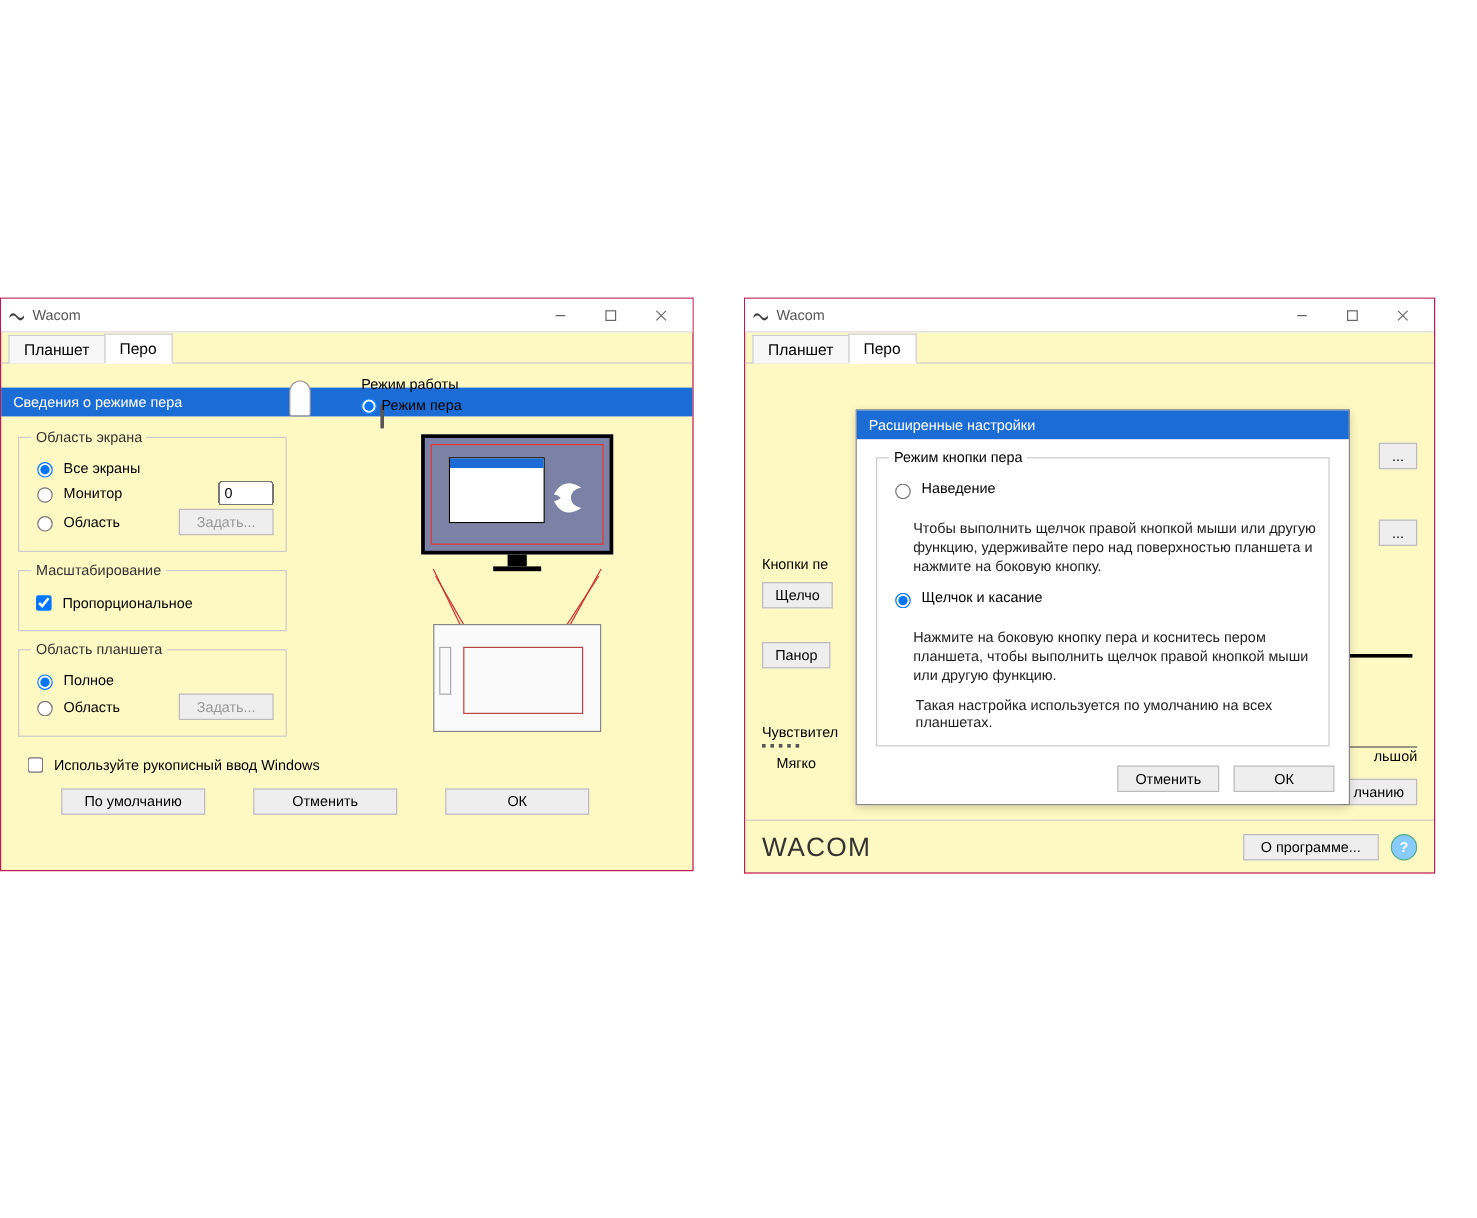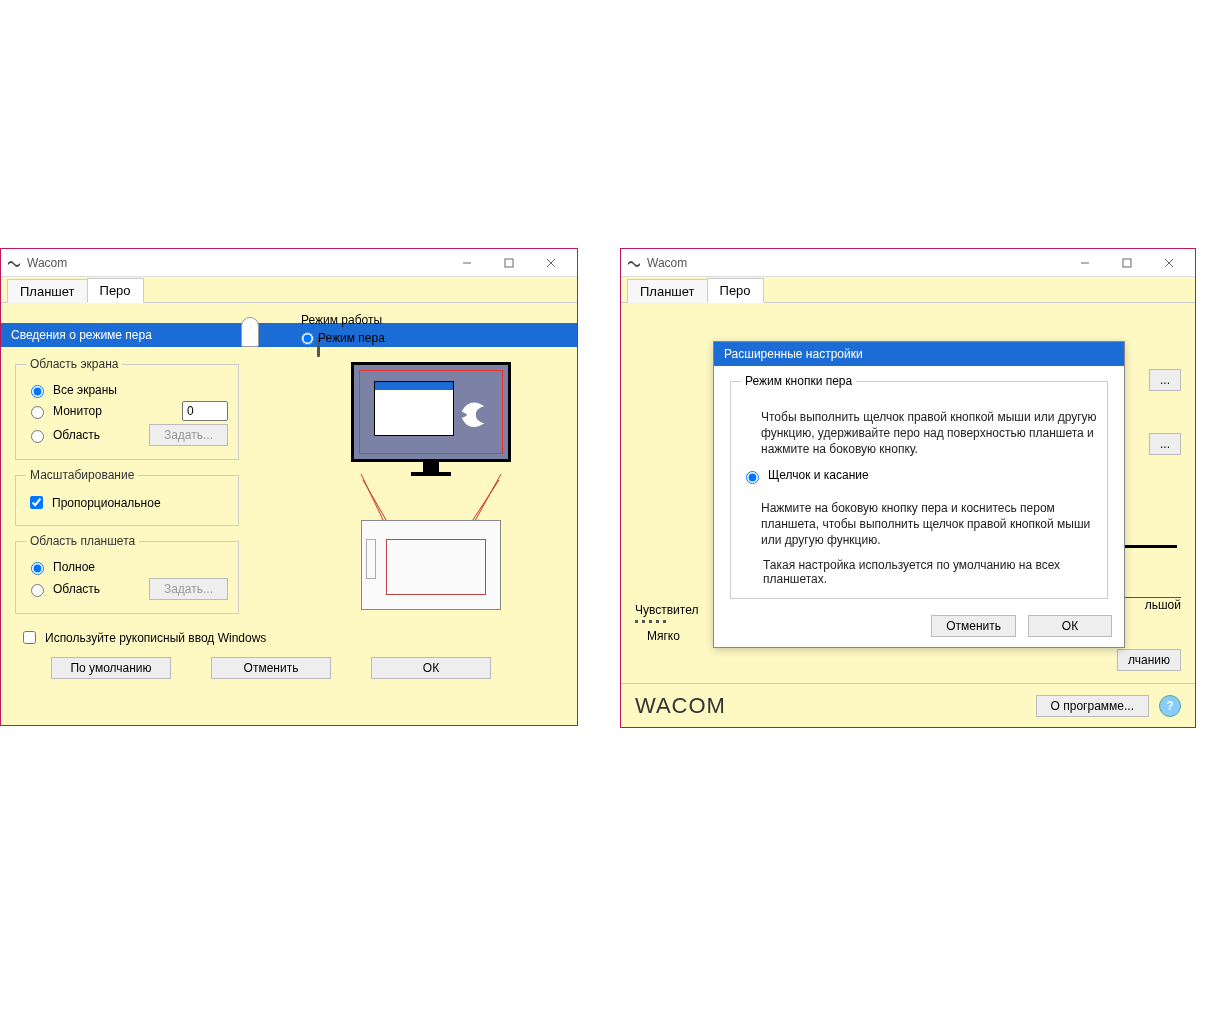--- a/index.html
+++ b/index.html
@@ -349,51 +349,60 @@
     </div>
   </div>
 
   <div class="tabstrip">
     <div class="tab">Планшет</div>
     <div class="tab active">Перо</div>
   </div>
 
   <div class="right-body" style="height:370px;">
 
+    <div style="position:absolute; left:14px; top:160px;">
+      <span class="bg-row-label">Кнопки пе</span>
+      <div class="bg-slot"><span class="bg-btn">Щелчо</span></div>
+      <div class="bg-slot" style="margin-top:28px;"><span class="bg-btn">Панор</span></div>
+    </div>
     <div style="position:absolute; left:14px; top:300px;">
       <span class="bg-row-label">Чувствител</span>
       <div class="dots-row">
         <div class="dot"></div>
             <div class="dot"></div>
             <div class="dot"></div>
             <div class="dot"></div>
             <div class="dot"></div>
       </div>
       <div style="margin-top:6px;margin-left:12px;">Мягко</div>
     </div>
 
     <div style="position:absolute; right:14px; top:66px;"><span class="bg-btn" style="min-width:22px;">...</span></div>
     <div style="position:absolute; right:14px; top:130px;"><span class="bg-btn" style="min-width:22px;">...</span></div>
     <div style="position:absolute; right:14px; top:242px; width:60px;">
       <div class="small-track"></div>
     </div>
-    <div style="position:absolute; right:14px; top:275px; width:66px;">
+    <div style="position:absolute; right:14px; top:300px; width:66px;">
       <div style="border-left:1px solid #555; border-bottom:1px solid #555; height:20px;"></div>
       <div style="text-align:right;">льшой</div>
     </div>
     <div style="position:absolute; right:14px; top:346px;">
       <span class="bg-btn">лчанию</span>
     </div>
 
     <div class="adv-dialog">
       <div class="blue-header">Расширенные настройки</div>
       <div class="adv-body">
         <fieldset class="adv-frame" style="border:1px solid #ccc;">
           <legend style="padding:0 4px;">Режим кнопки пера</legend>
 
+          <div class="adv-opt">
+            <div class="radio-col"><input type="radio" name="penmode" style=""></div>
+            <div>Наведение</div>
+          </div>
           <div class="adv-desc">Чтобы выполнить щелчок правой кнопкой мыши или другую функцию, удерживайте перо над поверхностью планшета и нажмите на боковую кнопку.</div>
 
           <div class="adv-opt">
             <div class="radio-col"><input type="radio" name="penmode" checked="" style=""></div>
             <div>Щелчок и касание</div>
           </div>
           <div class="adv-desc">Нажмите на боковую кнопку пера и коснитесь пером планшета, чтобы выполнить щелчок правой кнопкой мыши или другую функцию.</div>
 
           <div class="adv-default-note">Такая настройка используется по умолчанию на всех планшетах.</div>
         </fieldset>

